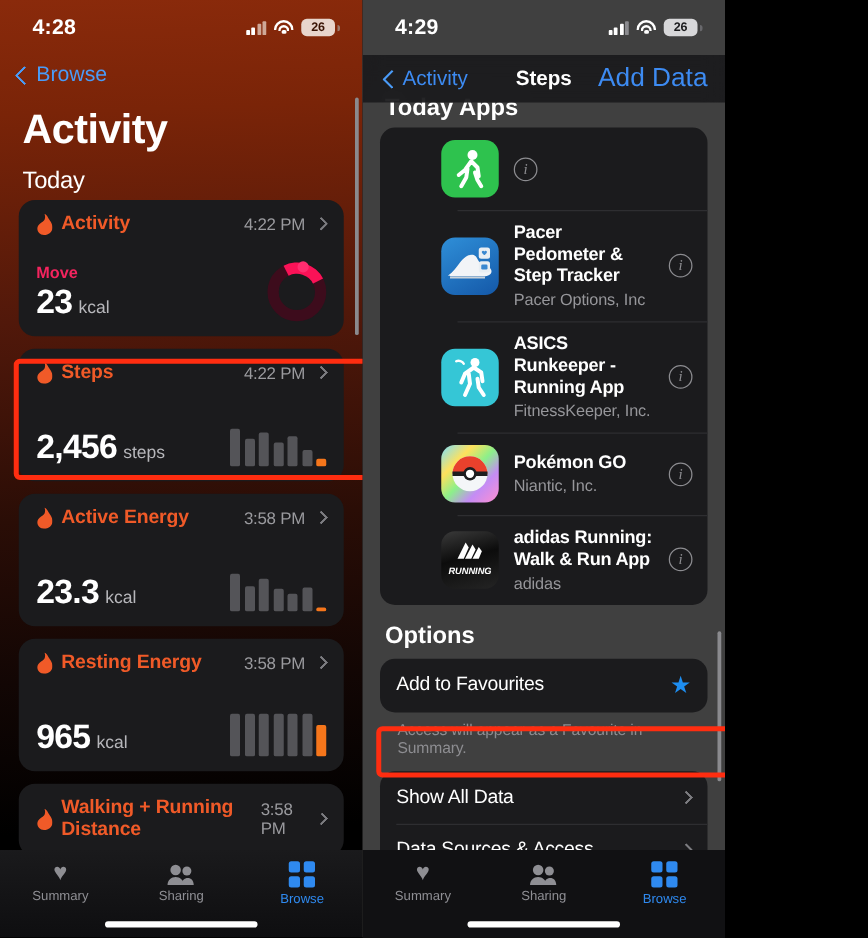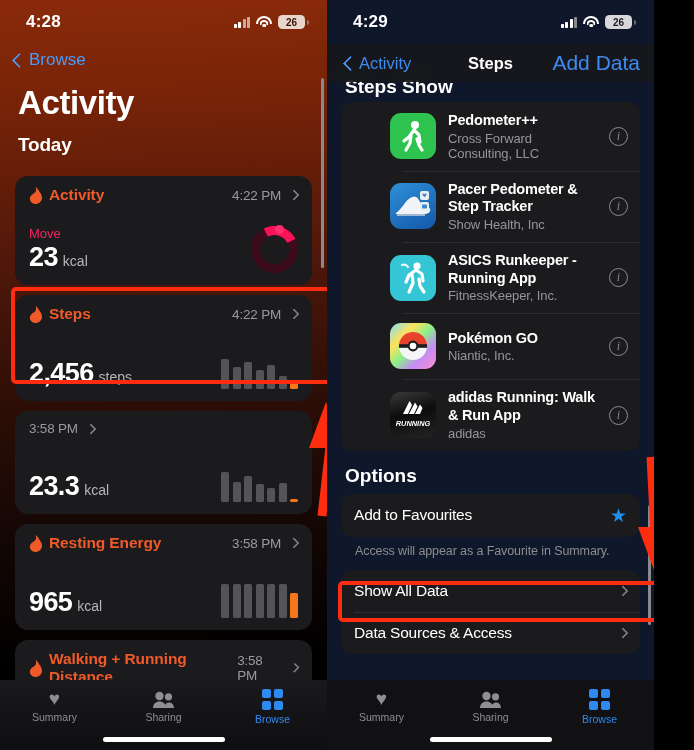--- a/index.html
+++ b/index.html
@@ -1,20 +1,20 @@
 <!DOCTYPE html>
 <html><head>
 <meta charset="utf-8">
 <style>
   * { margin:0; padding:0; box-sizing:border-box; }
   html,body { width:694px; height:750px; background:#000; overflow:hidden; }
   body { font-family:"Liberation Sans", sans-serif; -webkit-font-smoothing:antialiased; }
 
   .screens { display:flex; width:694px; height:750px; }
-  .phone { position:relative; width:327px; height:750px; overflow:hidden; background:#000; }
+  .phone { position:relative; width:290px; height:750px; overflow:hidden; background:#000; }
 
   
   #phone-left { background:linear-gradient(178deg,#8a2a0b 0%,#7a2408 12%,#51180a 34%,#2a0d06 55%,#120604 72%,#000 88%); }
 
   .statusbar { position:relative; height:44px; display:flex; align-items:center; justify-content:space-between; padding:0 22px 0 26px; }
   .sb-time { font-size:17px; font-weight:700; color:#fff; letter-spacing:.2px; }
   .sb-right { display:flex; align-items:center; gap:6px; }
   .sig { display:flex; align-items:flex-end; gap:1.5px; height:11px; }
   .sig i { width:3px; background:#fff; border-radius:.7px; display:block; }
   .sig i:nth-child(1){height:4px;} .sig i:nth-child(2){height:6px;}
@@ -32,49 +32,49 @@
   #phone-left .batt { background:#e8d5cc; } #phone-left .batt-txt { color:#3a1405; }
   #phone-left .batt-tip { background:#9d7a6c; }
   #phone-right .batt { background:#d8d8da; } #phone-right .batt-txt { color:#1a1a1c; }
   #phone-right .batt-tip { background:#68686c; }
 
   .backrow { display:flex; align-items:center; gap:4px; padding:6px 0 4px 10px; }
   .chev-back { width:11px; height:11px; border-left:2.6px solid #4a9bf7; border-bottom:2.6px solid #4a9bf7; transform:rotate(45deg); margin-left:4px; border-radius:1px; }
   .back-lbl { font-size:17px; color:#4a9bf7; }
 
   .bigtitle { font-size:33px; font-weight:800; color:#fff; padding:10px 18px 2px; letter-spacing:-.4px; }
-  .sectiontitle { font-size:19px; font-weight:700; color:#fff; padding:10px 18px 20px; letter-spacing:-.2px; }
+  .sectiontitle { font-size:19px; font-weight:400; color:#fff; padding:10px 18px 4px; letter-spacing:-.2px; }
 
   .cards { padding:0 15px; display:flex; flex-direction:column; gap:10px; }
   .card { background:#1b1b1d; border-radius:13px; padding:10px 14px 12px; position:relative; }
   .card-head { display:flex; align-items:center; justify-content:space-between; }
   .card-title { display:flex; align-items:center; gap:7px; font-size:15.5px; font-weight:700; color:#f05a28; letter-spacing:-.1px; }
   .flame { width:13px; height:17px; position:relative; flex:none; }
   .flame svg { display:block; }
   .card-meta { display:flex; align-items:center; gap:9px; }
   .card-time { font-size:13.5px; color:#9a9a9e; letter-spacing:-.2px; }
   .chev-r { width:8px; height:8px; border-right:2px solid #7c7c80; border-top:2px solid #7c7c80; transform:rotate(45deg); border-radius:1px; }
 
   .card-body { display:flex; align-items:flex-end; justify-content:space-between; margin-top:22px; min-height:44px; }
   .metric { display:flex; align-items:baseline; gap:5px; }
   .metric-val { font-size:27px; font-weight:800; color:#fff; letter-spacing:-.6px; }
   .metric-unit { font-size:14px; color:#b7b7bb; font-weight:500; }
-  .movelbl { font-size:13px; font-weight:400; color:#f4245e; margin-bottom:1px; }
+  .movelbl { font-size:13px; font-weight:700; color:#f4245e; margin-bottom:1px; }
 
   .spark { display:flex; align-items:flex-end; gap:3.5px; height:40px; }
   .spark i { width:8px; background:#545458; border-radius:1.5px; display:block; }
   .spark i.hi { background:#f6761b; }
 
   .ring { width:47px; height:47px; border-radius:50%; position:relative; flex:none; }
   .ring-track { position:absolute; inset:0; border-radius:50%; border:9px solid #3d0c1c; }
   .ring-prog { position:absolute; inset:0; border-radius:50%; border:9px solid transparent; border-top-color:#fa1257; transform:rotate(18deg); }
   .ring-cap { position:absolute; top:-1px; left:52%; width:9px; height:9px; border-radius:50%; background:#ff2d6f; }
 
   
-  #phone-right { background:#0f172a; }
+  #phone-right { background:#404040; }
   .navbar { position:relative; z-index:5; height:38px; display:flex; align-items:center; justify-content:space-between; padding:0 14px; background:rgba(24,24,26,.88); backdrop-filter:blur(8px); }
   .nav-left { display:flex; align-items:center; gap:3px; }
   .nav-lbl { font-size:16.5px; color:#3d8bf2; }
   .nav-title { font-size:16.5px; font-weight:700; color:#fff; position:absolute; left:0; right:0; text-align:center; pointer-events:none; }
   .nav-right { font-size:21px; color:#3d8bf2; position:relative; z-index:2; }
 
   .scrollarea { position:relative; padding:0 14px; }
   .clipped-title { font-size:19px; font-weight:800; color:#fff; margin:-6px 0 4px 4px; }
 
   .applist { background:#1b1b1d; border-radius:12px; overflow:hidden; }
@@ -206,20 +206,28 @@
               <i class="" style="height:27px"></i>
               <i class="" style="height:19px"></i>
               <i class="" style="height:24px"></i>
               <i class="" style="height:13px"></i>
               <i class="hi" style="height:6px"></i>
             </div>
           </div>
         </div>
         <div class="card">
           <div class="card-head">
+            <div class="card-title">
+              <span class="flame">
+                <svg width="13" height="17" viewBox="0 0 13 17">
+                  <path d="M6.6 0C6.6 0 7.9 3.1 6.2 5.3 4.9 7 2.9 7.2 1.6 9.3c-2 3.2.4 7.7 4.6 7.7 3.8 0 6.8-2.7 6.8-6.3 0-3.3-2.3-5.4-3.3-7.2C8.9 2.1 8 .7 6.6 0z" fill="#f05a28"></path>
+                </svg>
+              </span>
+              <span>Active Energy</span>
+            </div>
             <div class="card-meta">
               <span class="card-time">3:58 PM</span>
               <span class="chev-r"></span>
             </div>
           </div>
           <div class="card-body">
             <div class="metric">
               <span class="metric-val">23.3</span>
               <span class="metric-unit">kcal</span>
             </div>
@@ -346,49 +354,45 @@
     <div class="navbar">
       <div class="nav-left">
         <span class="chev-back"></span>
         <span class="nav-lbl">Activity</span>
       </div>
       <div class="nav-title">Steps</div>
       <div class="nav-right">Add Data</div>
     </div>
 
     <div class="scrollarea">
-      <div class="clipped-title">Steps Show</div>
+      <div class="clipped-title">Today Apps</div>
       <div class="applist" id="app-list">
           <div class="approw">
             <div class="appicon" style="background:#2ec24e">
               <svg width="30" height="32" viewBox="0 0 30 32">
                 <circle cx="17" cy="5" r="4" fill="#fff"></circle>
                 <path d="M16 10 L11 17 L6 21 M16 10 L21 15 L22 22 M13 16 L12 23 L8 30 M19 19 L21 25 L24 30" stroke="#fff" stroke-width="3.2" fill="none" stroke-linecap="round" stroke-linejoin="round"></path>
               </svg>
-            </div>
-            <div class="appinfo">
-              <div class="appname">Pedometer++</div>
-              <div class="appdev">Cross Forward Consulting, LLC</div>
             </div>
             <div class="infobtn">i</div>
           </div>
           <div class="approw">
             <div class="appicon" style="background:linear-gradient(150deg,#2f8fd8,#1458a8)">
               <svg width="40" height="34" viewBox="0 0 40 34">
                 <path d="M3 24c3-2 6-6 9-10 3-4 7-7 11-6 3 1 3 5 6 7 3 2 7 2 8 5 1 3-2 5-6 5H6c-2 0-4-0-3-1z" fill="#f2f4f7"></path>
                 <path d="M4 26h28" stroke="#c9d2da" stroke-width="1.6"></path>
                 <rect x="27" y="2" width="9" height="9" rx="2" fill="#e9eef3"></rect>
                 <path d="M31.5 5.2c.8-1.4 2.8-.3 1.8 1.1-.5.8-1.8 1.8-1.8 1.8s-1.3-1-1.8-1.8c-1-1.4 1-2.5 1.8-1.1z" fill="#3b88d0"></path>
                 <rect x="27" y="13" width="9" height="9" rx="2" fill="#e9eef3"></rect>
                 <rect x="29" y="15.5" width="5" height="4" rx="1" fill="#3b88d0"></rect>
               </svg>
             </div>
             <div class="appinfo">
               <div class="appname">Pacer Pedometer &amp; Step Tracker</div>
-              <div class="appdev">Show Health, Inc</div>
+              <div class="appdev">Pacer Options, Inc</div>
             </div>
             <div class="infobtn">i</div>
           </div>
           <div class="approw">
             <div class="appicon" style="background:#35c6d6">
               <svg width="30" height="34" viewBox="0 0 30 34">
                 <path d="M4 4c2-1 5 0 6 2" stroke="#fff" stroke-width="2" fill="none" stroke-linecap="round"></path>
                 <circle cx="19" cy="5" r="3.6" fill="#fff"></circle>
                 <path d="M18 9 L11 14 L8 21 M18 9 L24 13 L25 20 M14 14 L15 22 L11 31 M21 18 L22 25 L26 31" stroke="#fff" stroke-width="3.2" fill="none" stroke-linecap="round" stroke-linejoin="round"></path>
               </svg>

